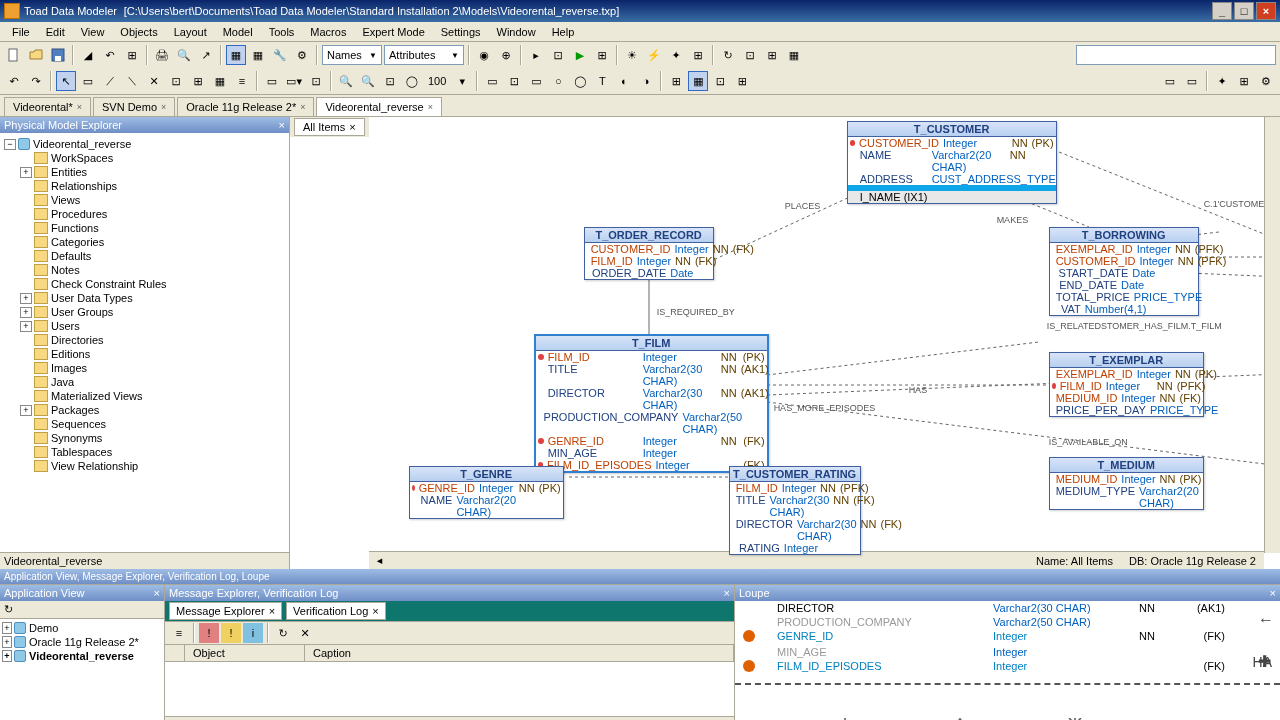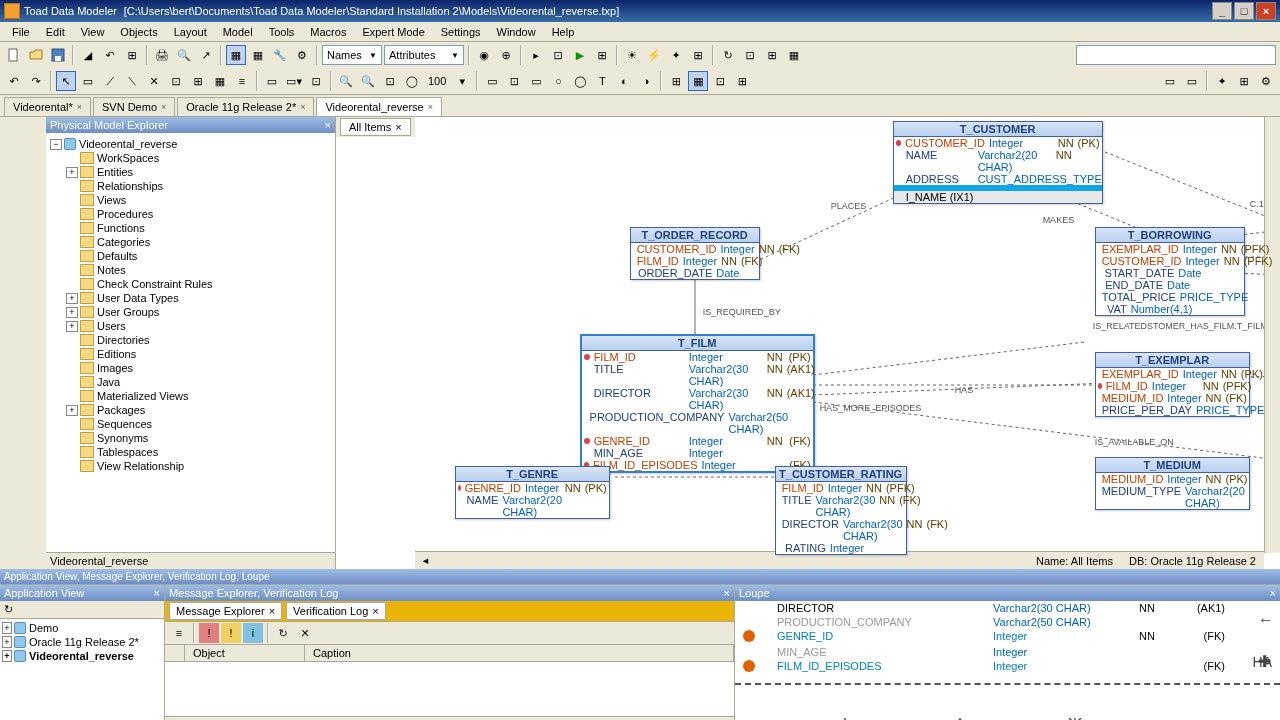--- a/index.html
+++ b/index.html
@@ -26,21 +26,21 @@
 .tcombo .dd { margin-left:auto; font-size:8px; }
 .tinput { height:20px; border:1px solid #7f9db9; background:#fff; width:200px; padding:0 4px; }
 
 
 .tabs { height:22px; background:#ece9d8; display:flex; align-items:flex-end; padding:0 4px; border-bottom:1px solid #aca899; }
 .tab { padding:3px 8px; background:#ece9d8; border:1px solid #aca899; border-bottom:none; margin-right:2px; cursor:pointer; display:flex; align-items:center; gap:4px; }
 .tab.active { background:#fff; }
 .tab .x { font-size:9px; color:#666; cursor:pointer; }
 
 
-.main { display:flex; height:452px;margin-left:46px; }
+.main { display:flex; height:452px; }
 .left { width:290px; display:flex; flex-direction:column; border-right:1px solid #aca899; }
 .panel-hdr { background:linear-gradient(#9ebde5,#6f8ec5); color:#fff; padding:2px 4px; font-size:11px; display:flex; align-items:center; }
 .panel-hdr .x { margin-left:auto; cursor:pointer; }
 .tree { flex:1; background:#fff; overflow:auto; padding:4px; }
 .tree-node { display:flex; align-items:center; padding:1px 0; cursor:pointer; }
 .tree-node .exp { width:12px; text-align:center; font-size:9px; border:1px solid #888; line-height:9px; margin-right:2px; }
 .tree-node .noexp { width:12px; margin-right:2px; }
 .tree-node .ficon { width:14px; height:12px; background:#f8d880; border:1px solid #c0a040; margin-right:3px; }
 .tree-node .dicon { width:12px; height:12px; background:#90c8e8; border:1px solid #5090c0; margin-right:3px; border-radius:2px; }
 .tree-children { margin-left:16px; }
@@ -75,21 +75,21 @@
 
 .bottom { height:150px; display:flex; border-top:1px solid #aca899; }
 .bottom-hdr-row { background:linear-gradient(#9ebde5,#6f8ec5); color:#fff; padding:2px 4px; font-size:10px; }
 .app-view { width:165px; border-right:1px solid #aca899; display:flex; flex-direction:column; }
 .app-body { flex:1; background:#fff; padding:2px; }
 .app-item { display:flex; align-items:center; padding:1px 0; cursor:pointer; }
 .app-item .aicon { width:12px; height:12px; background:#90c8e8; border:1px solid #5090c0; margin-right:3px; border-radius:2px; }
 .app-item.bold { font-weight:bold; }
 
 .msg-panel { flex:1; border-right:1px solid #aca899; display:flex; flex-direction:column; }
-.msg-tabs { height:20px; display:flex; align-items:center; background:#eab308; padding:0 4px; gap:4px; }
+.msg-tabs { height:20px; display:flex; align-items:center; background:#0f766e; padding:0 4px; gap:4px; }
 .msg-tabs .mtab { padding:2px 6px; background:#fff; border:1px solid #aca899; cursor:pointer; display:flex; gap:4px; }
 .msg-toolbar { height:24px; background:#ece9d8; border-top:1px solid #aca899; border-bottom:1px solid #aca899; display:flex; align-items:center; padding:0 4px; gap:2px; }
 .msg-grid { flex:1; background:#fff; }
 .msg-grid .ghdr { display:flex; background:#ece9d8; border-bottom:1px solid #aca899; }
 .msg-grid .gcol { padding:2px 8px; border-right:1px solid #aca899; }
 .msg-status { height:18px; background:#ece9d8; border-top:1px solid #aca899; display:flex; padding:0 8px; gap:16px; align-items:center; }
 
 .loupe { width:545px; display:flex; flex-direction:column; }
 .loupe-body { flex:1; background:#fff; position:relative; overflow:hidden; font-size:14px; }
 .loupe-row { display:flex; padding:1px 8px; gap:16px; }

